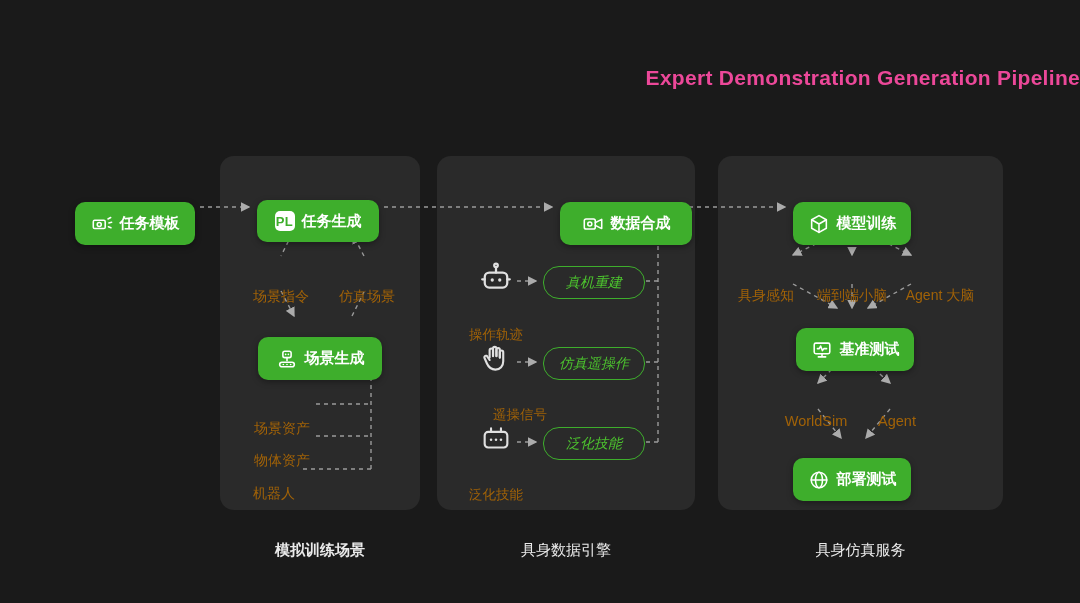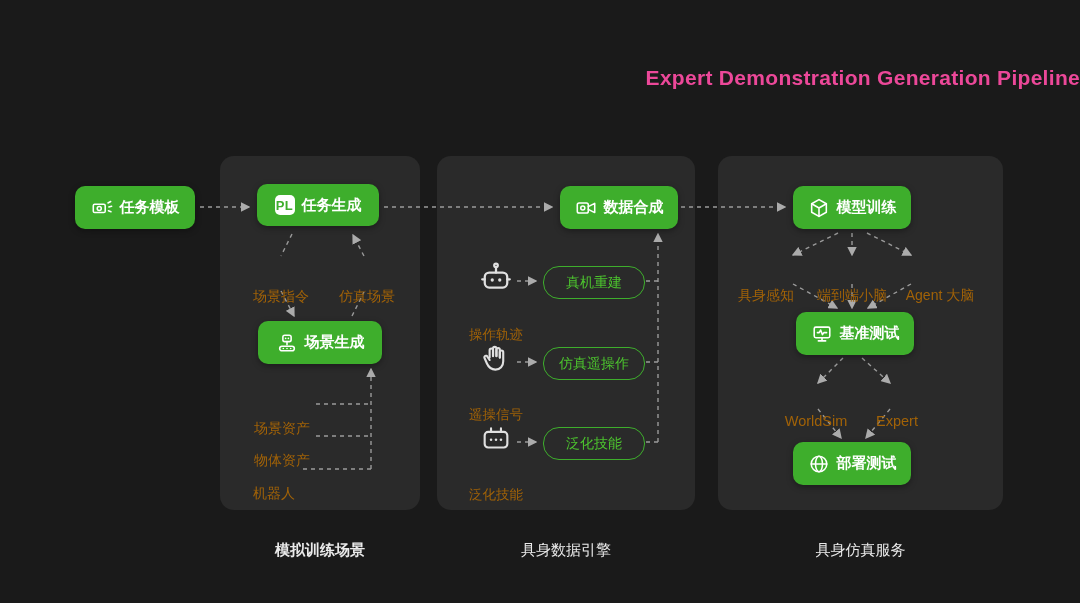--- a/index.html
+++ b/index.html
@@ -12,25 +12,26 @@
   .title{
     position:absolute;left:0;right:0;top:66px;text-align:right;
     color:#ec4899;font-size:21px;font-weight:600;letter-spacing:.3px;z-index:3;padding-left:45px;
   }
   .panel{position:absolute;background:var(--panel,#2a2a2a);border-radius:14px;z-index:1;}
   .btn{
     position:absolute;display:flex;align-items:center;justify-content:center;gap:7px;
     background:var(--accent-green,#3eae2c);color:#fff;border-radius:10px;
     font-size:15px;font-weight:700;z-index:3;box-shadow:0 2px 6px rgba(0,0,0,.35);
     white-space:nowrap;
+    margin-top:16px;
   }
   .obox{
     position:absolute;display:flex;align-items:center;justify-content:center;
     border:1px solid var(--accent-green,#3eae2c);color:var(--accent-green-bright,#4cc42e);
-    border-radius:16px;font-size:14px;z-index:3;background:transparent;white-space:nowrap;
+    border-radius:16px;font-size:14px;z-index:3;background:transparent;white-space:nowrap;font-style:italic;
   }
   .lbl{
     position:absolute;color:#a16207;font-size:14px;text-align:center;z-index:3;
     line-height:18px;white-space:nowrap;margin-top:24px;
   }
   .caption{
     position:absolute;top:541px;color:#eaeaea;font-size:15px;font-weight:500;
     text-align:center;z-index:2;
   }
   .src-icn{position:absolute;z-index:3;width:38px;height:38px;display:flex;align-items:center;justify-content:center;}
@@ -130,21 +131,21 @@
     </span>
     <span>场景生成</span>
   </div>
 
   <div class="lbl" style="left:250px;top:395px;width:64px;">场景资产</div>
   <div class="lbl" style="left:250px;top:427px;width:64px;">物体资产</div>
   <div class="lbl" style="left:245px;top:460px;width:58px;">机器人</div>
 
   <div class="caption" style="left:220px;width:200px;font-weight:bold;">模拟训练场景</div>
 
-  <div class="btn" style="left:560px;top:186px;width:118px;height:43px;">
+  <div class="btn" style="left:560px;top:186px;width:132px;height:43px;">
     <span class="icn">
       <svg width="22" height="22" viewBox="0 0 24 24" fill="none" stroke="#fff" stroke-width="1.7" stroke-linecap="round" stroke-linejoin="round">
         <rect x="2.5" y="6.5" width="12" height="11" rx="2"></rect>
         <path d="M14.5 10.5l7-3.5v10l-7-3.5"></path>
         <circle cx="8.5" cy="12" r="2.2"></circle>
       </svg>
     </span>
     <span>数据合成</span>
   </div>
 
@@ -162,21 +163,21 @@
   <div class="obox" style="left:543px;top:266px;width:100px;height:31px;">真机重建</div>
 
   <div class="src-icn" style="left:477px;top:340px;">
     <svg width="34" height="34" viewBox="0 0 24 24" fill="none" stroke="#e0e0e0" stroke-width="1.5" stroke-linecap="round" stroke-linejoin="round">
       <path d="M7.5 11V5.8a1.2 1.2 0 0 1 2.4 0V10"></path>
       <path d="M9.9 9.5V4.6a1.2 1.2 0 0 1 2.4 0V10"></path>
       <path d="M12.3 9.8V5.4a1.2 1.2 0 0 1 2.4 0V11"></path>
       <path d="M14.7 11V7.2a1.2 1.2 0 0 1 2.4 0v6.3c0 3.5-2.2 6-5.5 6-2.9 0-4.8-1.6-6-4.3l-1.7-3.9a1.1 1.1 0 0 1 2-1l1.6 2.4"></path>
     </svg>
   </div>
-  <div class="lbl" style="left:464px;top:382px;width:64px;font-size:13.5px;">遥操信号</div>
+  <div class="lbl" style="left:488px;top:382px;width:64px;font-size:13.5px;">遥操信号</div>
   <div class="obox" style="left:543px;top:347px;width:100px;height:31px;">仿真遥操作</div>
 
   <div class="src-icn" style="left:477px;top:420px;">
     <svg width="34" height="34" viewBox="0 0 24 24" fill="none" stroke="#e0e0e0" stroke-width="1.5" stroke-linecap="round" stroke-linejoin="round">
       <rect x="4" y="7" width="16" height="11" rx="2.5"></rect>
       <path d="M8.5 7V4.5M15.5 7V4.5"></path>
       <circle cx="8.5" cy="12.5" r="0.9" fill="#e0e0e0" stroke="none"></circle>
       <circle cx="12" cy="12.5" r="0.9" fill="#e0e0e0" stroke="none"></circle>
       <circle cx="15.5" cy="12.5" r="0.9" fill="#e0e0e0" stroke="none"></circle>
     </svg>
@@ -205,21 +206,21 @@
       <svg width="22" height="22" viewBox="0 0 24 24" fill="none" stroke="#fff" stroke-width="1.7" stroke-linecap="round" stroke-linejoin="round">
         <rect x="3.5" y="4.5" width="17" height="11.5" rx="1.8"></rect>
         <path d="M12 16v3.5M8 19.5h8"></path>
         <path d="M7 10.5h2l1.5-2.8 2 5 1.5-2.2h3"></path>
       </svg>
     </span>
     <span>基准测试</span>
   </div>
 
   <div class="lbl" style="left:781px;top:388px;width:70px;font-size:14.5px;">WorldSim</div>
-  <div class="lbl" style="left:866px;top:388px;width:62px;font-size:14.5px;">Expert</div>
+  <div class="lbl" style="left:866px;top:388px;width:62px;font-size:14.5px;">Agent</div>
 
   <div class="btn" style="left:793px;top:442px;width:118px;height:43px;">
     <span class="icn">
       <svg width="22" height="22" viewBox="0 0 24 24" fill="none" stroke="#fff" stroke-width="1.7" stroke-linecap="round" stroke-linejoin="round">
         <circle cx="12" cy="12" r="8.5"></circle>
         <ellipse cx="12" cy="12" rx="3.8" ry="8.5"></ellipse>
         <path d="M3.5 12h17"></path>
       </svg>
     </span>
     <span>部署测试</span>

